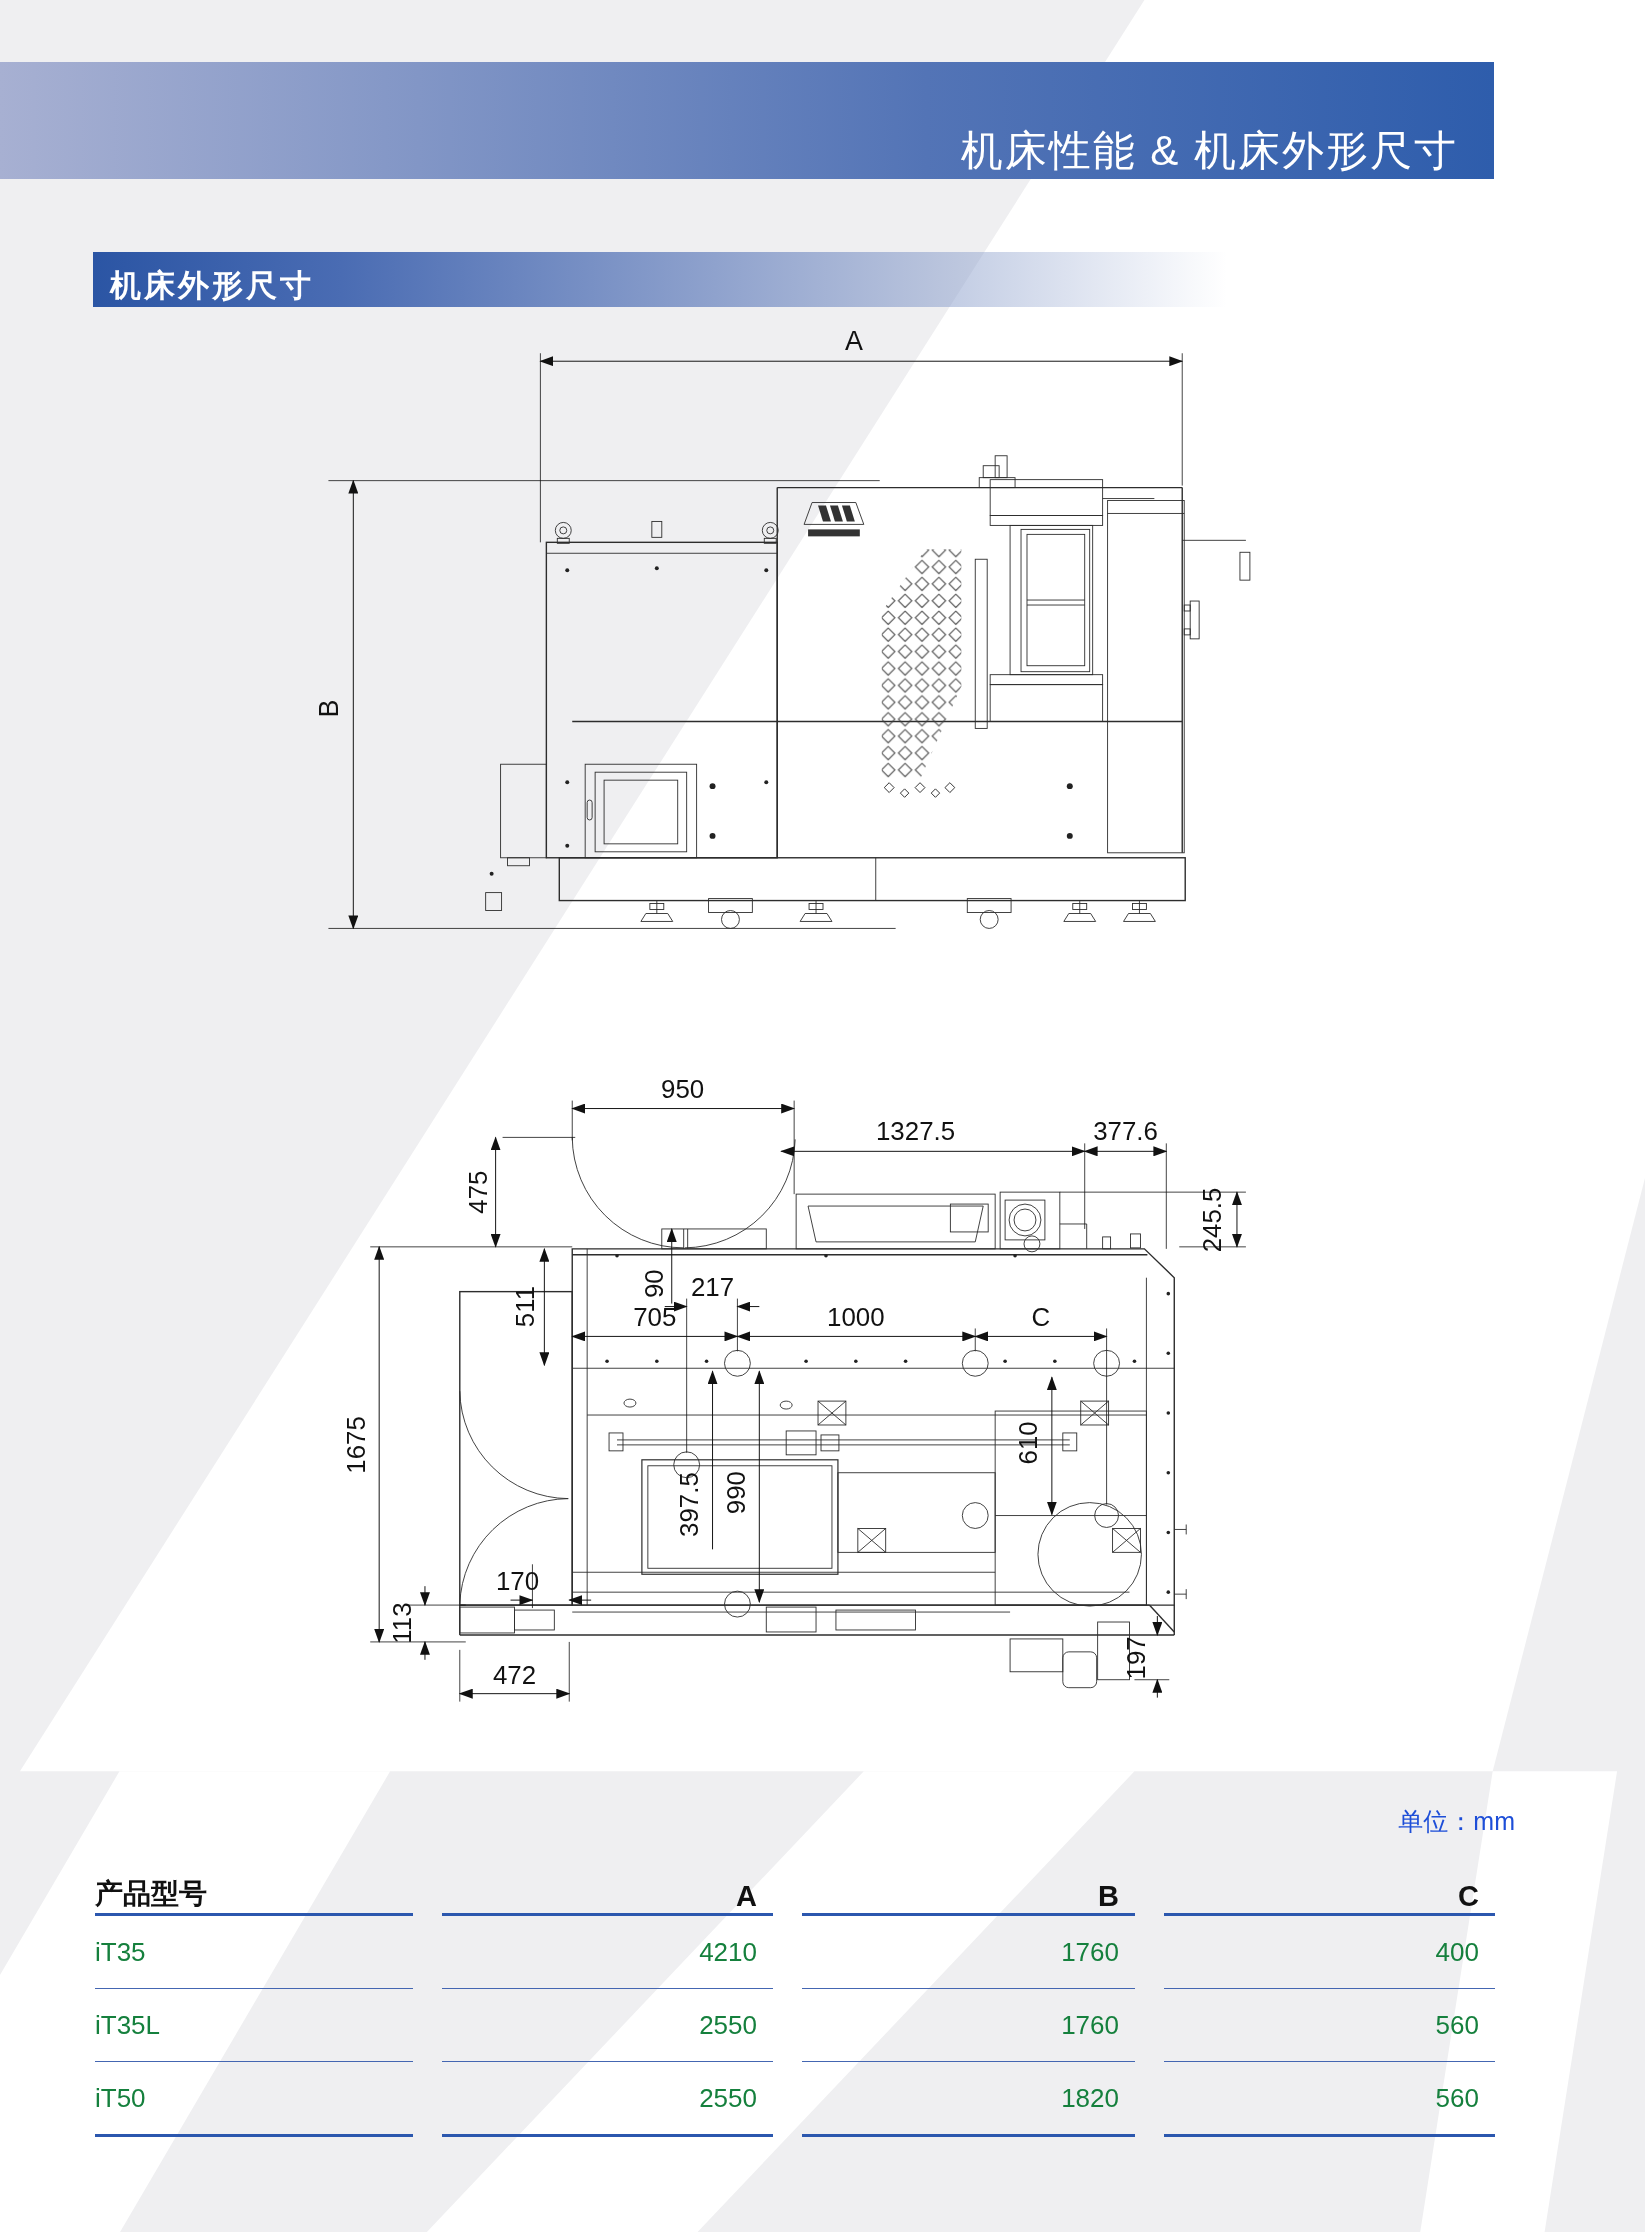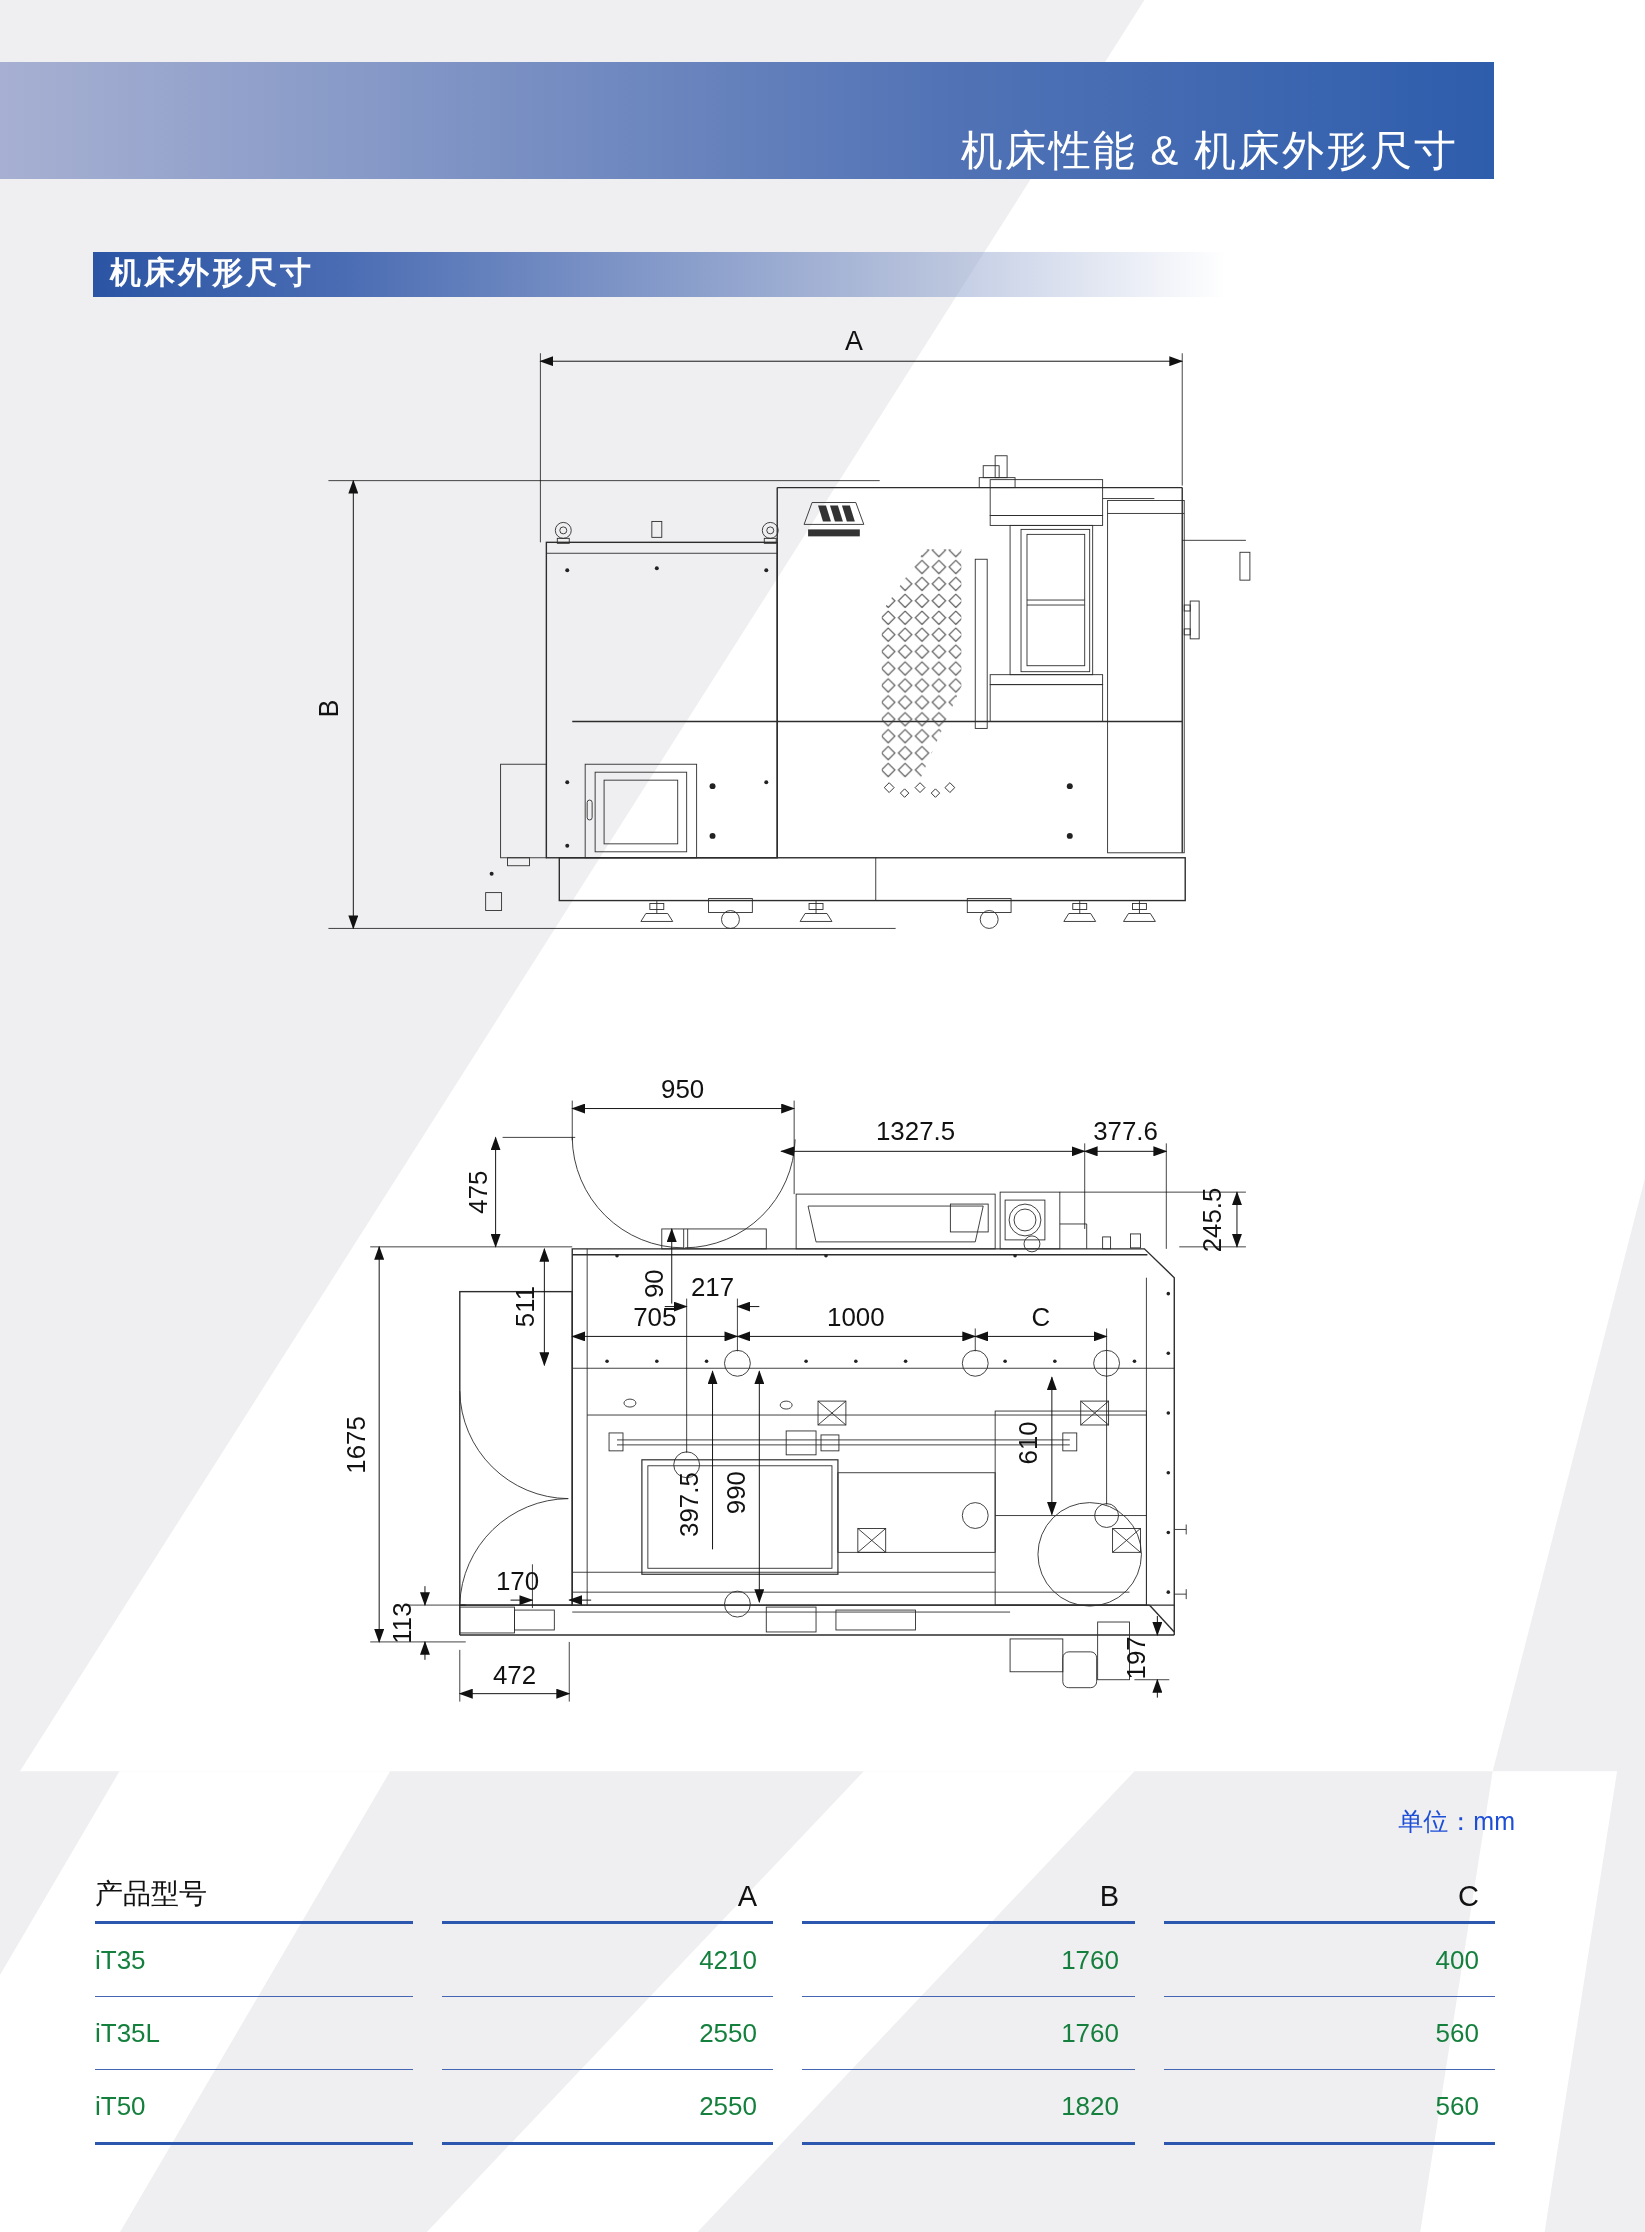--- a/index.html
+++ b/index.html
@@ -13,42 +13,42 @@
   
   .page-header{
     position:absolute;left:0;top:62px;width:1494px;height:117px;
     background:linear-gradient(90deg,#a7b0d2 0%,#8296c6 28%,#5374b6 62%,#2e5dac 100%);
     display:flex;align-items:flex-end;justify-content:flex-end;
   }
   .page-header .title{
     color:#fff;font-size:42px;letter-spacing:2px;padding-right:36px;font-weight:400;
   }
   .section-header{
-    position:absolute;left:93px;top:252px;width:1383px;height:45px;
+    position:absolute;left:93px;top:252px;width:1383px;height:55px;
     background:linear-gradient(90deg,#2b55a4 0%,#4a6cb3 18%,#8fa2cd 45%,rgba(239,239,241,0) 82%);
-    display:flex;align-items:flex-start;
+    display:flex;align-items:flex-end;
   }
   .section-header .title{
     color:#fff;font-size:31px;font-weight:bold;letter-spacing:3px;padding-left:17px;
   }
   
   svg text{font-family:"Liberation Sans","DejaVu Sans",sans-serif;}
   .dimtxt{font-size:26px;fill:#111;}
   .biglbl{font-size:27px;fill:#111;}
   
   .units-note{
     position:absolute;top:1805px;right:131px;font-size:25px;color:#1d4ed8;
   }
   .dim-table{
     position:absolute;left:95px;top:1843px;
     display:grid;grid-template-columns:318px 331px 333px 331px;column-gap:29px;
   }
   .dim-table .hcell{
-    height:70px;display:flex;align-items:flex-end;padding-bottom:8px;
-    border-bottom:3px solid #2b57ae;font-weight:normal;
+    height:70px;display:flex;align-items:flex-end;padding-bottom:0;
+    border-bottom:3px solid #2b57ae;font-weight:bold;
   }
   .dim-table .hcell.model{font-size:28px;}
   .dim-table .hcell.num{font-size:29px;justify-content:flex-end;padding-right:16px;}
   .dim-table .cell{
     height:72px;display:flex;align-items:center;font-size:26px;color:#15803d;
     border-bottom:1.4px solid #4466b2;
   }
   .dim-table .cell.num{justify-content:flex-end;padding-right:16px;}
   .dim-table .cell.last{border-bottom:3px solid #2b57ae;}
 </style>

